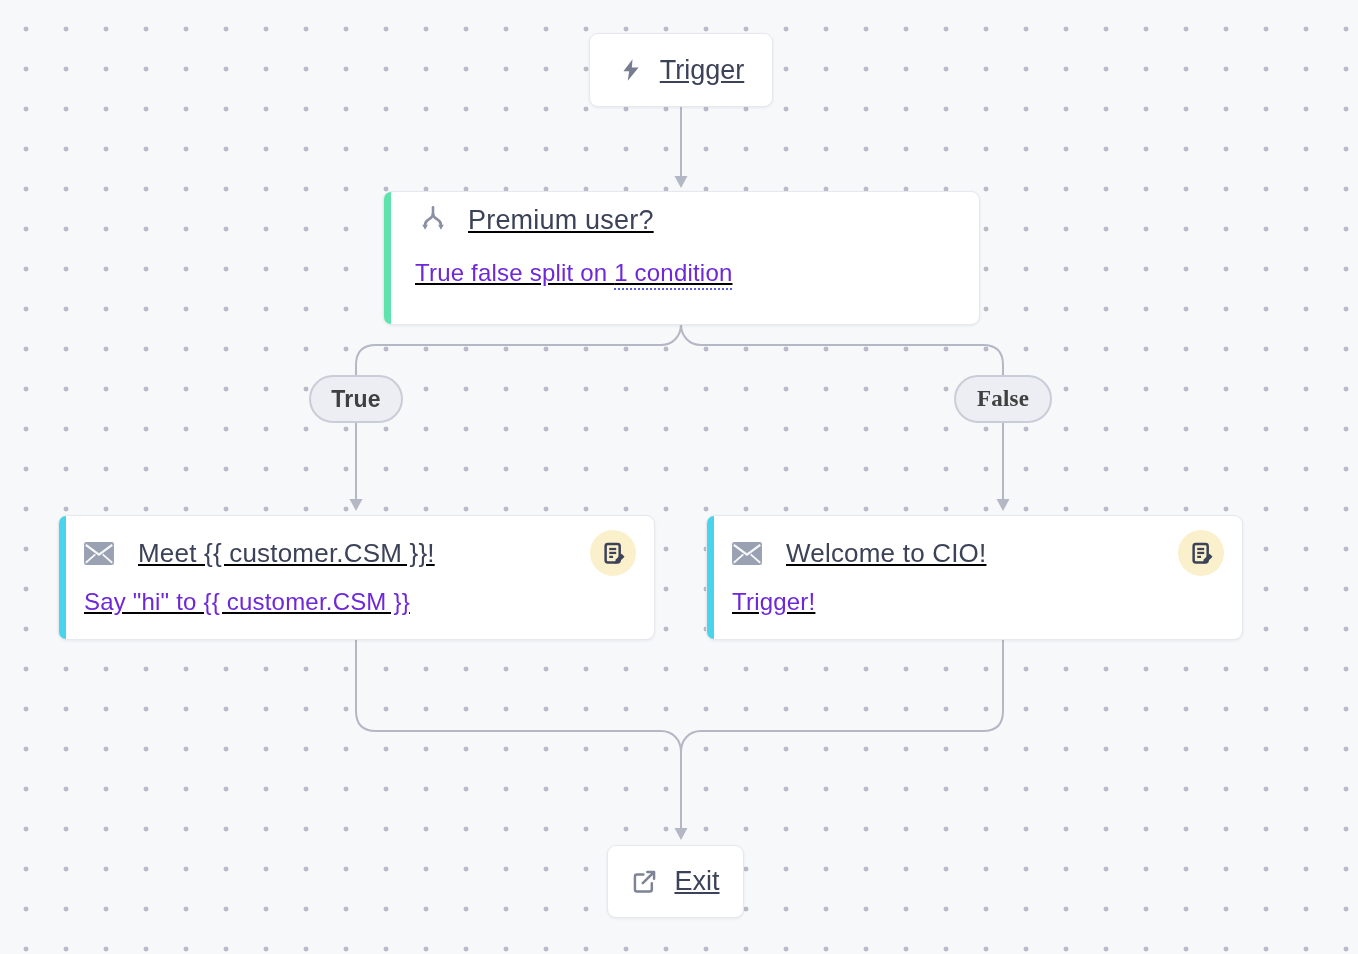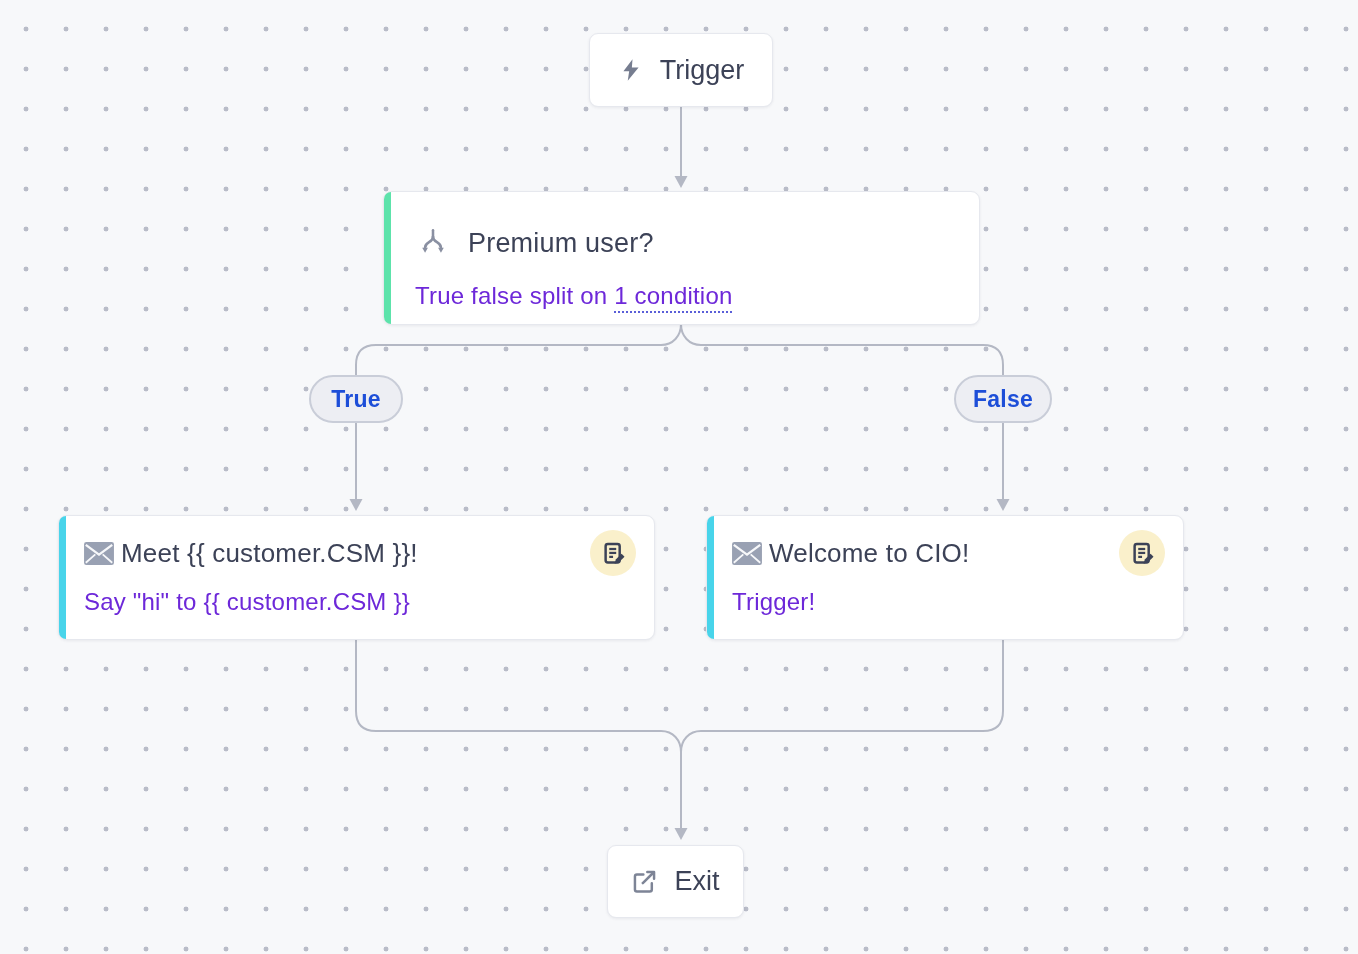--- a/index.html
+++ b/index.html
@@ -29,41 +29,42 @@
     stroke-width: 2;
   }
   .connectors polygon.arrow { fill: #b4b8c4; }
 
   .node {
     position: absolute;
     background: #ffffff;
     border: 1px solid #e6e8ee;
     border-radius: 9px;
     box-shadow: 0 1px 3px rgba(30,35,60,0.07);
+    text-decoration: underline;
   }
 
   .node-simple {
     display: flex;
     align-items: center;
     justify-content: center;
     gap: 16px;
     font-size: 27px;
     color: #3c4257;
   }
 
   .accent {
     position: absolute;
     left: 0; top: 0; bottom: 0;
     width: 7px;
     border-radius: 8px 0 0 8px;
   }
   .accent.green { background: #5de3ab; }
   .accent.cyan  { background: #48d4ea; }
 
-  .node-card { padding: 33px 30px 25px 31px; }
+  .node-card { padding: 10px 30px 25px 31px; }
   .card-title-row {
     display: flex;
     align-items: center;
     gap: 17px;
   }
   .card-title {
     font-size: 27px;
     color: #3c4257;
     letter-spacing: 0.2px;
   }
@@ -84,21 +85,21 @@
     position: absolute;
     height: 48px;
     display: flex;
     align-items: center;
     justify-content: center;
     background: #edeef3;
     border: 2px solid #c9cdd8;
     border-radius: 26px;
     font-size: 23px;
     font-weight: 700;
-    color: #1d4ed8;
+    color: #404040;
     letter-spacing: 0.2px;
   }
 
   .badge {
     position: absolute;
     top: 14px;
     right: 18px;
     width: 46px;
     height: 46px;
     border-radius: 50%;
@@ -108,28 +109,28 @@
     justify-content: center;
     cursor: pointer;
   }
 
   .icon { display: inline-flex; flex: none; }
 
   
   #trigger-node { left: 589px; top: 33px;  width: 184px; height: 74px; }
   #split-node   { left: 383px; top: 191px; width: 597px; height: 134px; }
   #email-true   { left: 58px;  top: 515px; width: 597px; height: 125px; }
-  #email-false  { left: 706px; top: 515px; width: 478px; height: 125px; }
+  #email-false  { left: 706px; top: 515px; width: 537px; height: 125px; }
   #exit-node    { left: 607px; top: 845px; width: 137px; height: 73px; }
 
   #pill-true  { left: 309px; top: 375px; width: 94px; }
-  #pill-false { left: 954px; top: 375px; width: 98px; }
+  #pill-false { left: 954px; top: 375px; width: 98px; font-family: Liberation Serif, serif; }
 
   .email-card { padding: 22px 26px 22px 25px; }
-  .email-card .card-title-row { gap: 7px; padding-right: 70px; }
+  .email-card .card-title-row { gap: 24px; padding-right: 70px; }
   .email-card .card-title { font-size: 26px; }
   .email-card .card-subtitle { margin-top: 19px; }
 </style>
 </head>
 <body>
 
 <div class="canvas">
 
   <svg class="connectors" viewBox="0 0 1358 954" aria-hidden="true">
 

